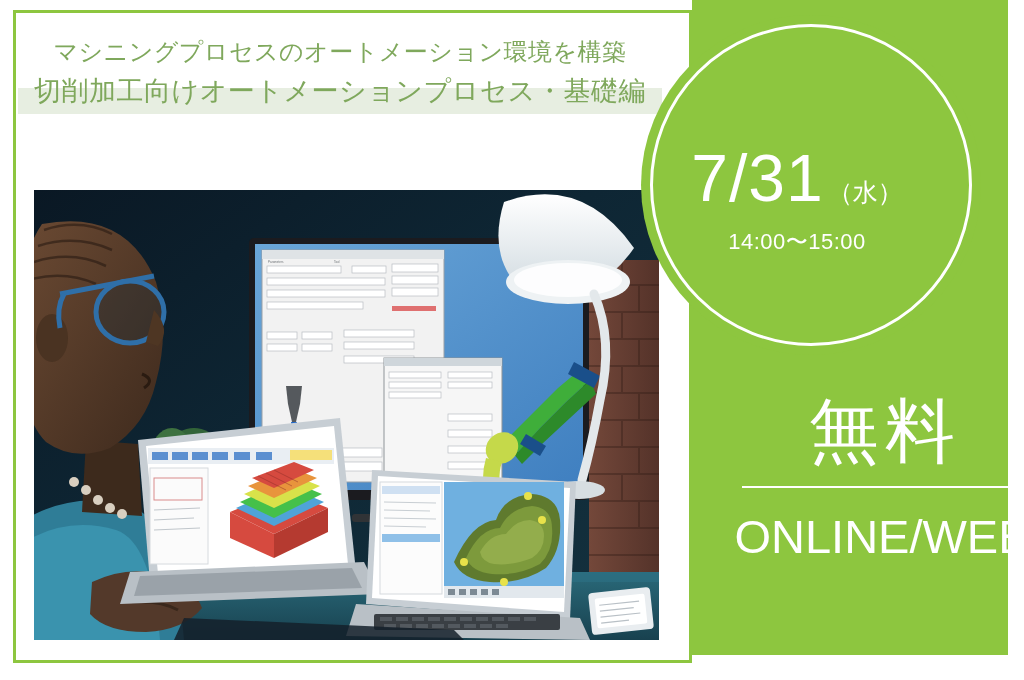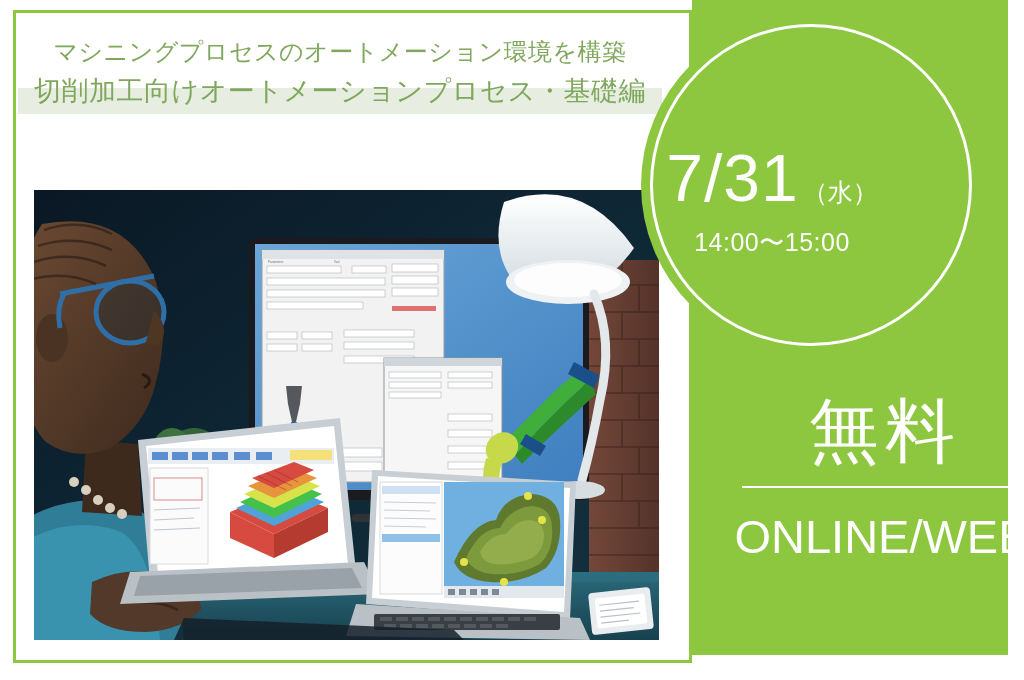--- a/index.html
+++ b/index.html
@@ -113,21 +113,21 @@
     top: 24px;
     width: 322px;
     height: 322px;
     border-radius: 50%;
     border: 3px solid #ffffff;
     box-sizing: border-box;
     z-index: 7;
   }
   .date-text {
     position: absolute;
-    left: 612px;
+    left: 637px;
     top: 24px;
     width: 320px;
     height: 322px;
     z-index: 8;
     display: flex;
     flex-direction: column;
     align-items: center;
     justify-content: center;
     color: #ffffff;
   }
@@ -142,21 +142,21 @@
     line-height: 72px;
     font-weight: 400;
     letter-spacing: 1px;
   }
   .date-dow {
     font-size: 25px;
     line-height: 30px;
     margin-left: 4px;
   }
   .date-time {
-    font-size: 25px;
+    font-size: 22px;
     line-height: 40px;
     margin-top: 8px;
     letter-spacing: 0.5px;
   }
 
   
   .free-block {
     position: absolute;
     left: 724px;
     top: 390px;

